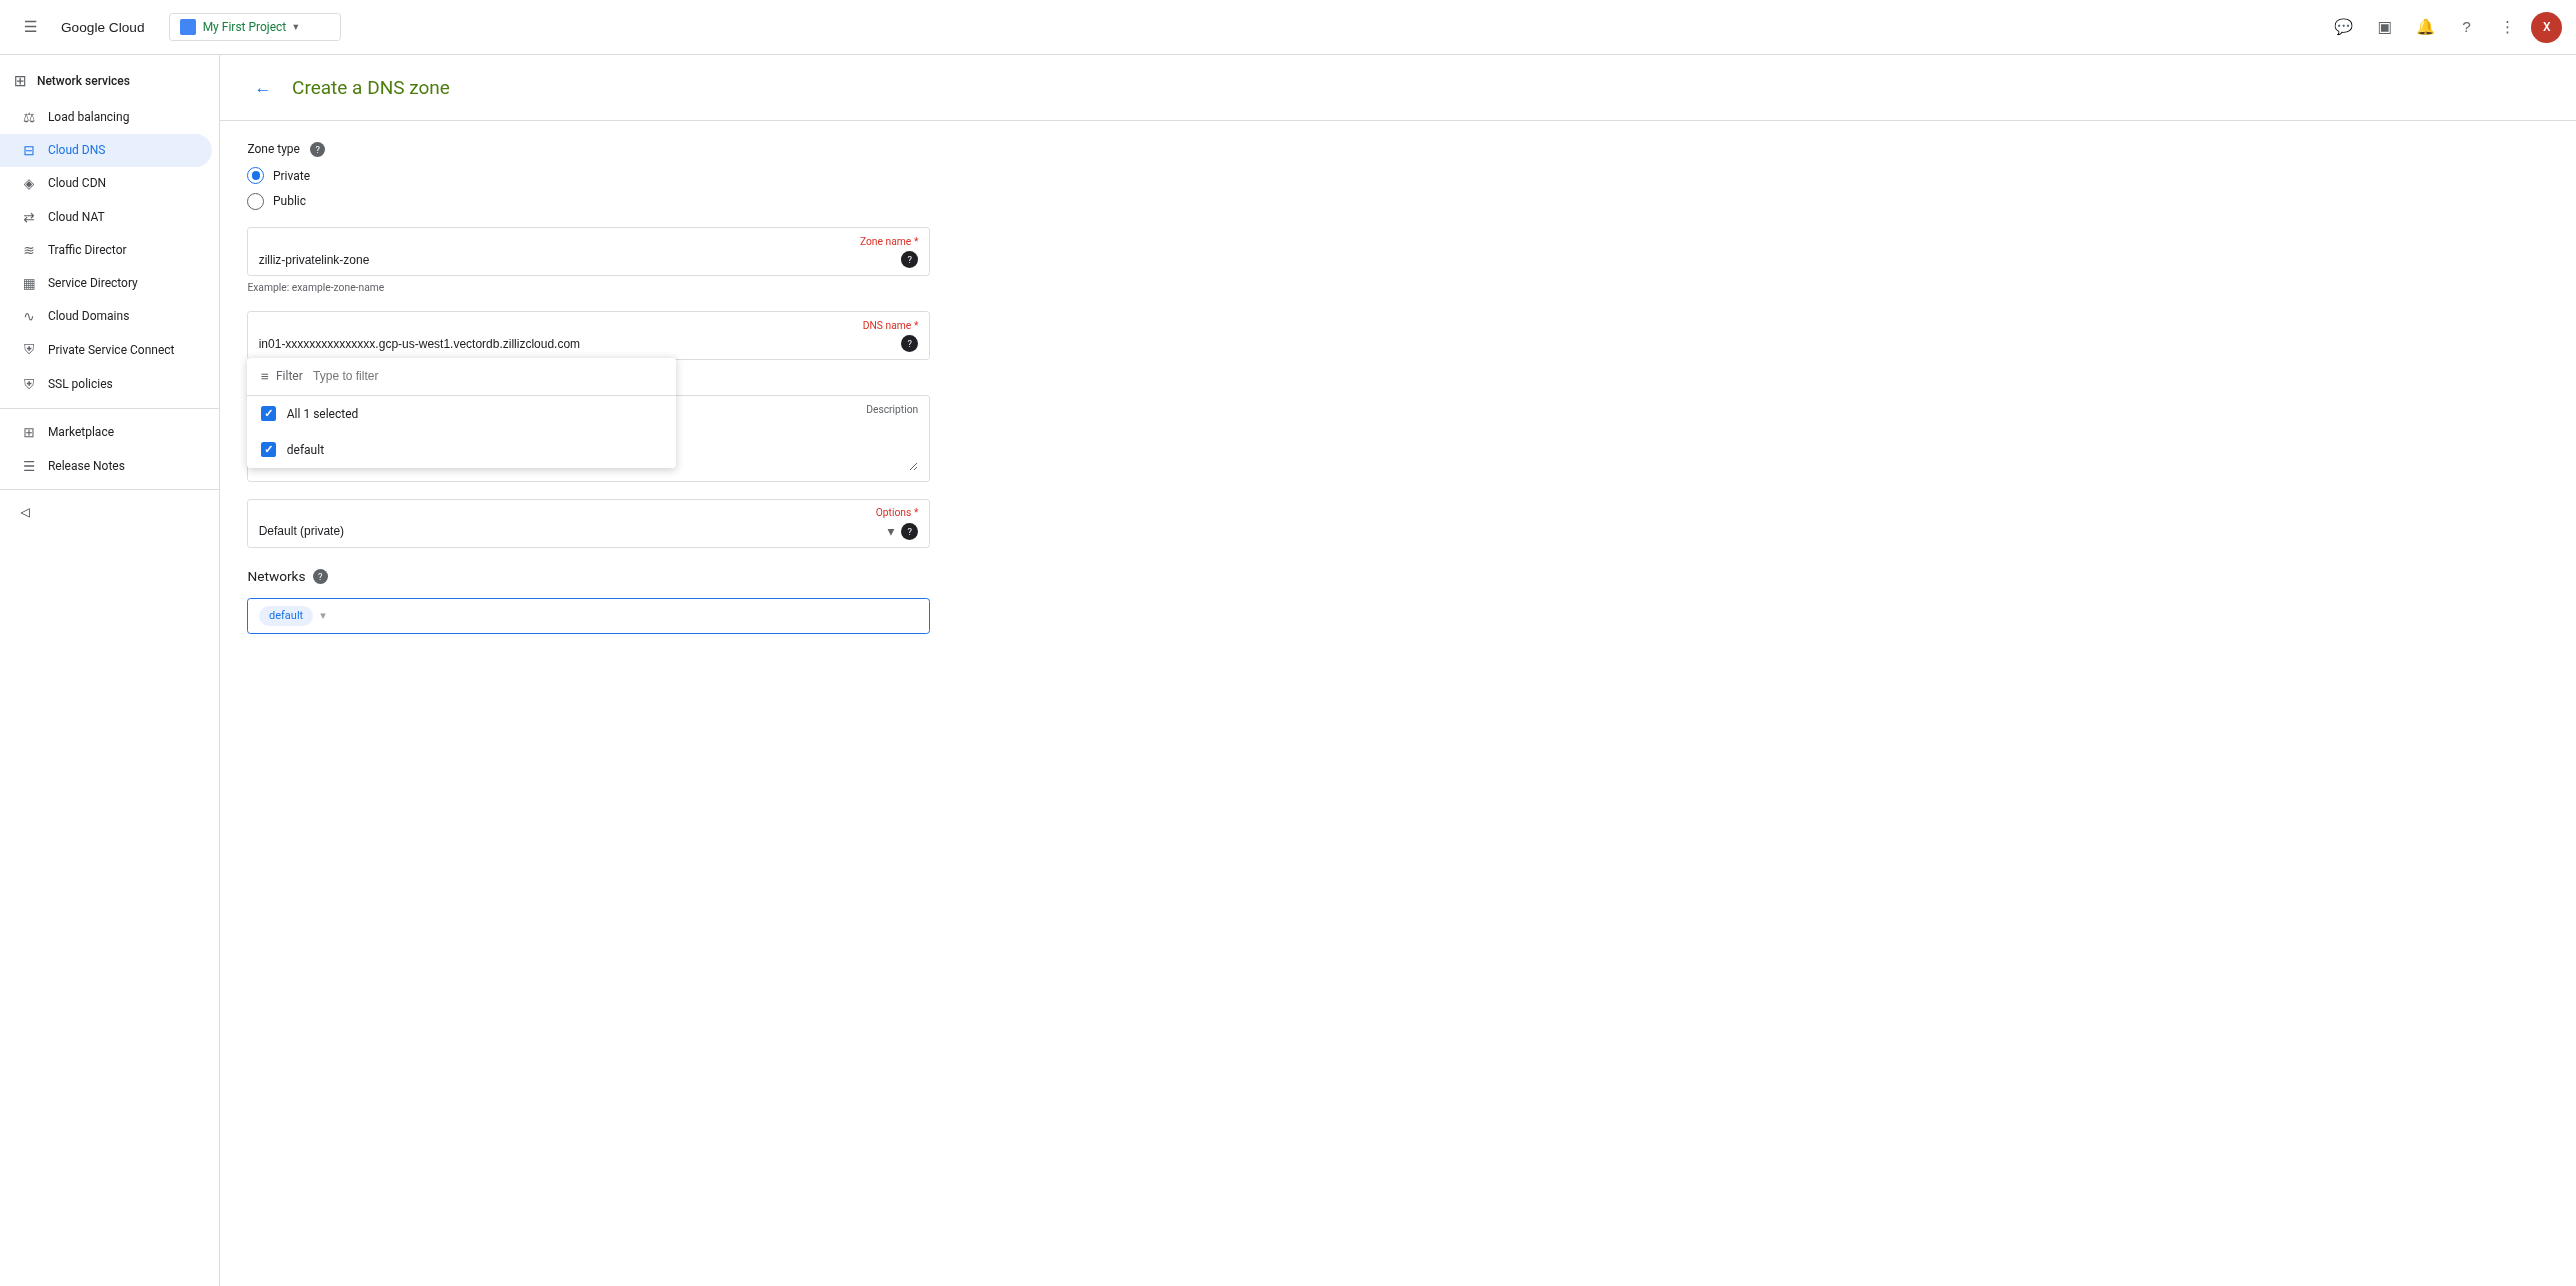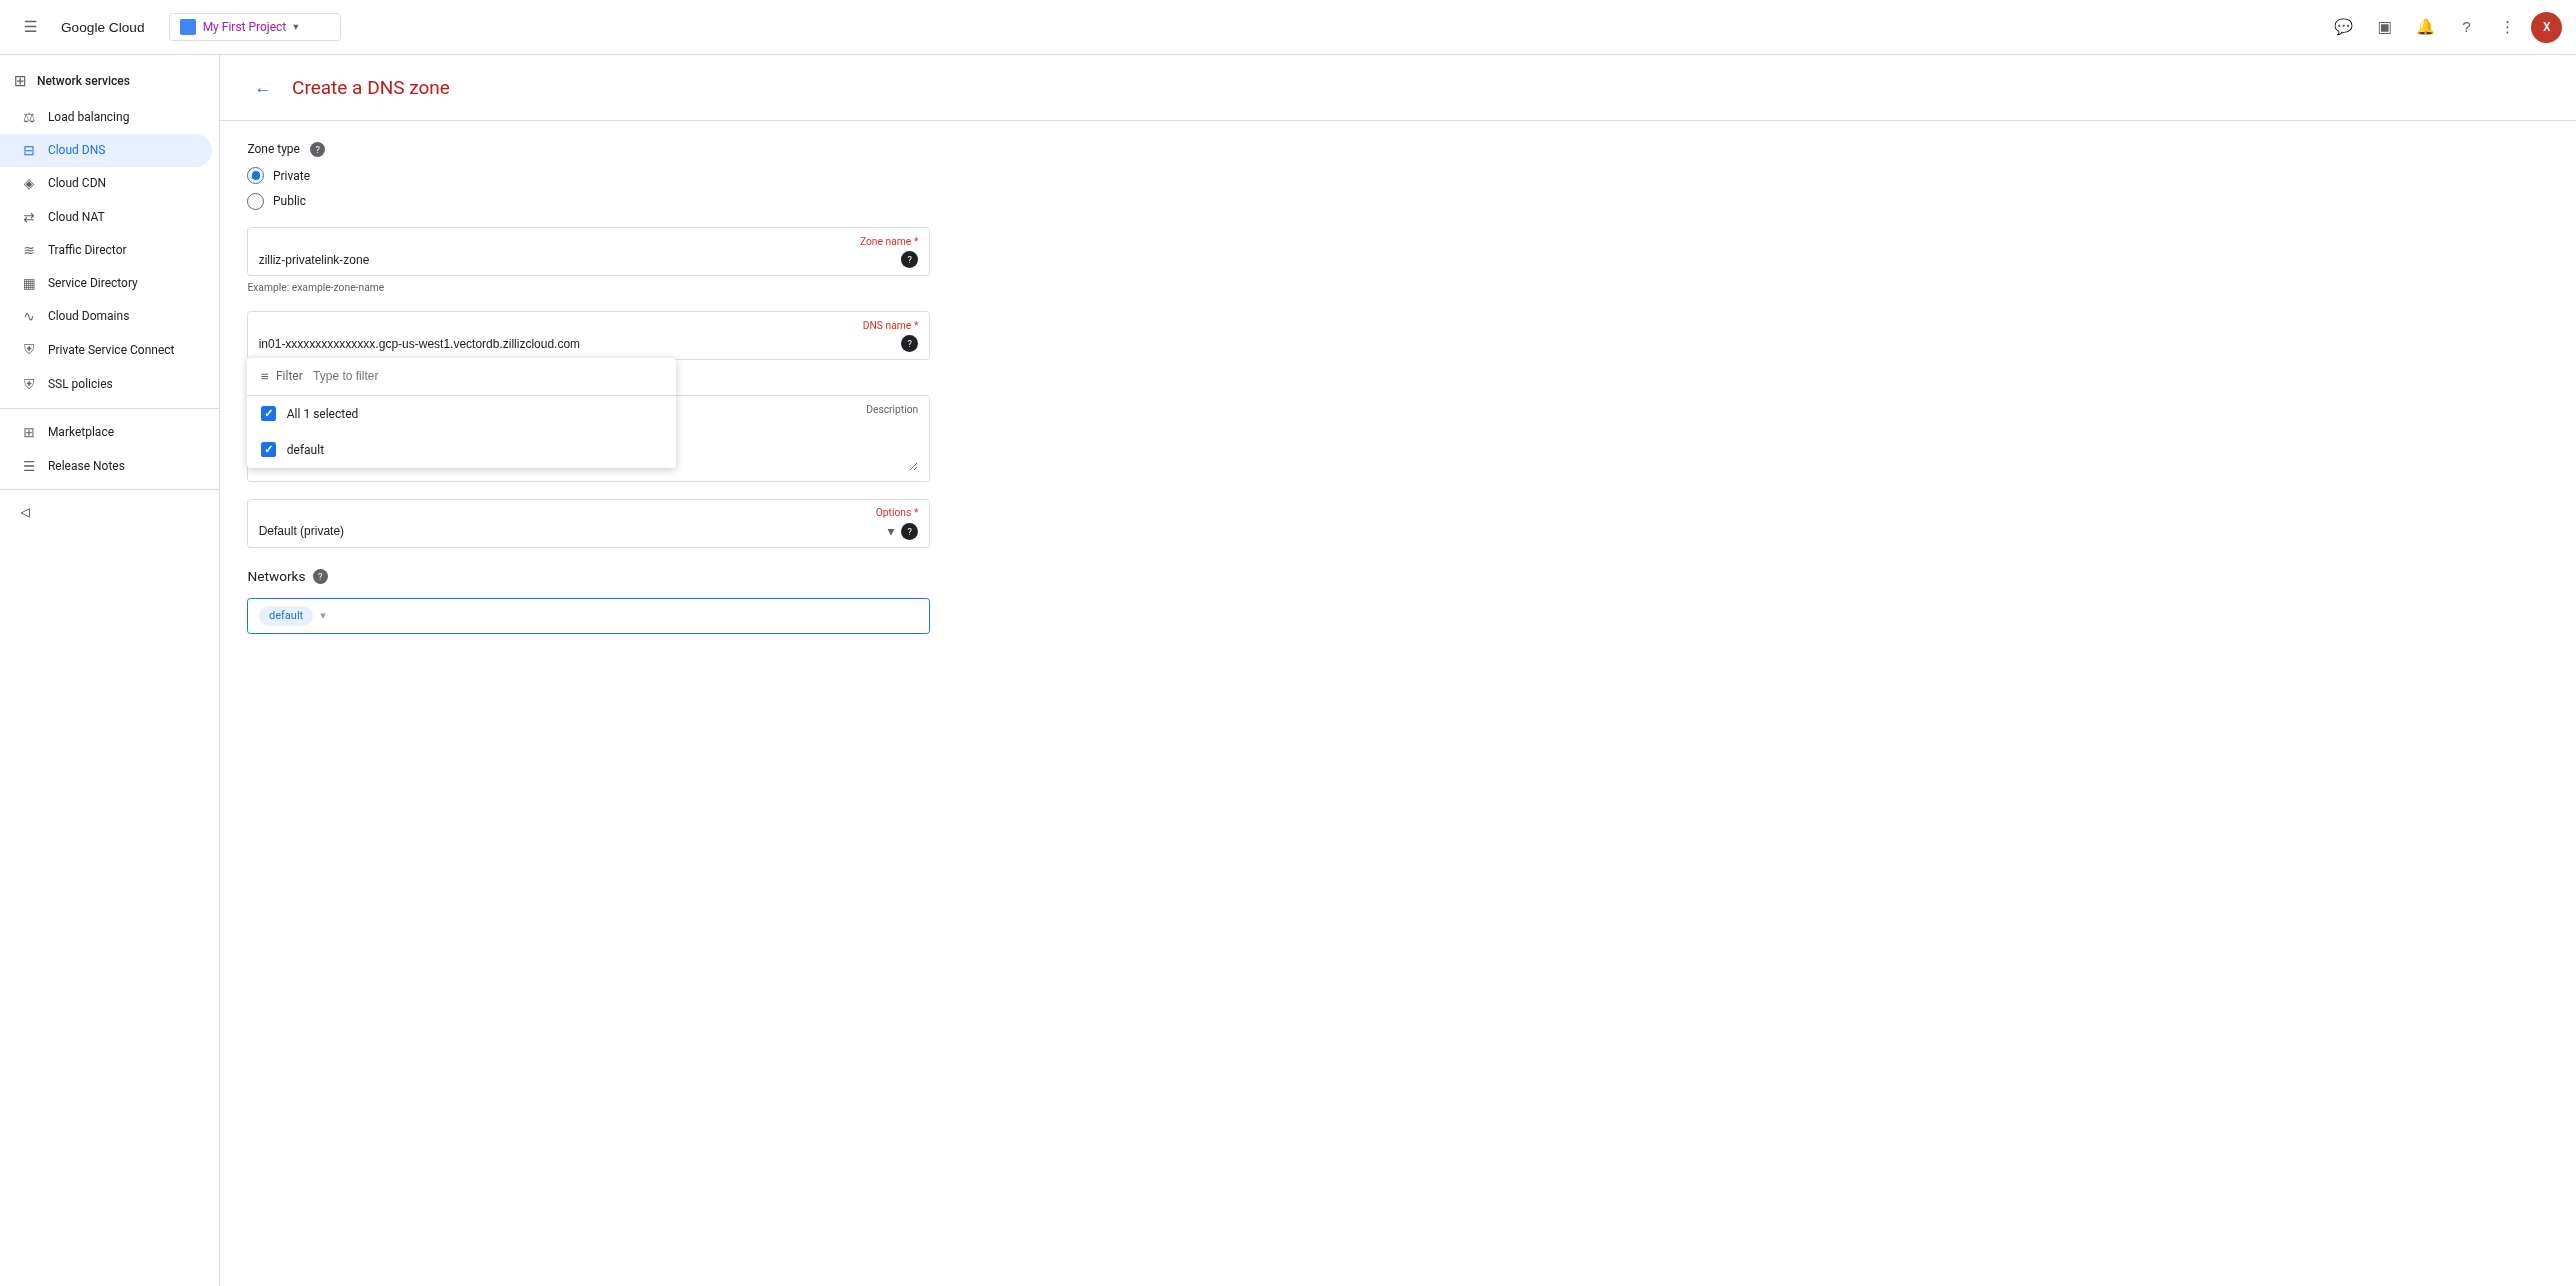--- a/index.html
+++ b/index.html
@@ -19,21 +19,21 @@
       z-index: 100;
     }
     .hamburger-icon { color: #5f6368; cursor: pointer; font-size: 17px; }
     .google-cloud-logo { display: flex; align-items: center; gap: 6.9px; }
     .project-selector {
       display: flex; align-items: center; gap: 6.9px;
       border: 0.9px solid #dadce0; border-radius: 3.4px;
       padding: 5.1px 10.3px; cursor: pointer; min-width: 172px;
     }
     .project-icon { width: 15.4px; height: 15.4px; background: #4285f4; border-radius: 1.7px; }
-    .project-name { font-size: 12px; color: #a21caf; }
+    .project-name { font-size: 12px; color: #15803d; }
     .chevron-down { color: #5f6368; font-size: 10.3px; }
     .search-bar {
       flex: 1;
       display: flex; align-items: center;
       border: 0.9px solid #dadce0; border-radius: 20.6px;
       padding: 6.9px 13.7px; gap: 6.9px;
       max-width: 617px;
     }
     .search-bar input {
       border: none; outline: none; flex: 1; font-size: 12px; color: #202124;
@@ -104,21 +104,21 @@
       display: flex; align-items: center; gap: 13.7px;
       padding: 17px 27.4px;
       border-bottom: 0.9px solid #dadce0;
     }
     .back-btn {
       width: 31px; height: 31px; border-radius: 50%;
       display: flex; align-items: center; justify-content: center;
       cursor: pointer; color: #1a73e8; border: none; background: transparent;
       font-size: 17px;
     }
-    .page-title { font-size: 19px; font-weight: 400; color: #b91c1c; }
+    .page-title { font-size: 19px; font-weight: 400; color: #4d7c0f; }
 
     
     .form-area {
       padding: 20.6px 27.4px;
       max-width: 737px;
     }
 
     
     .zone-type-section { margin-bottom: 17px; }
     .zone-type-label {

